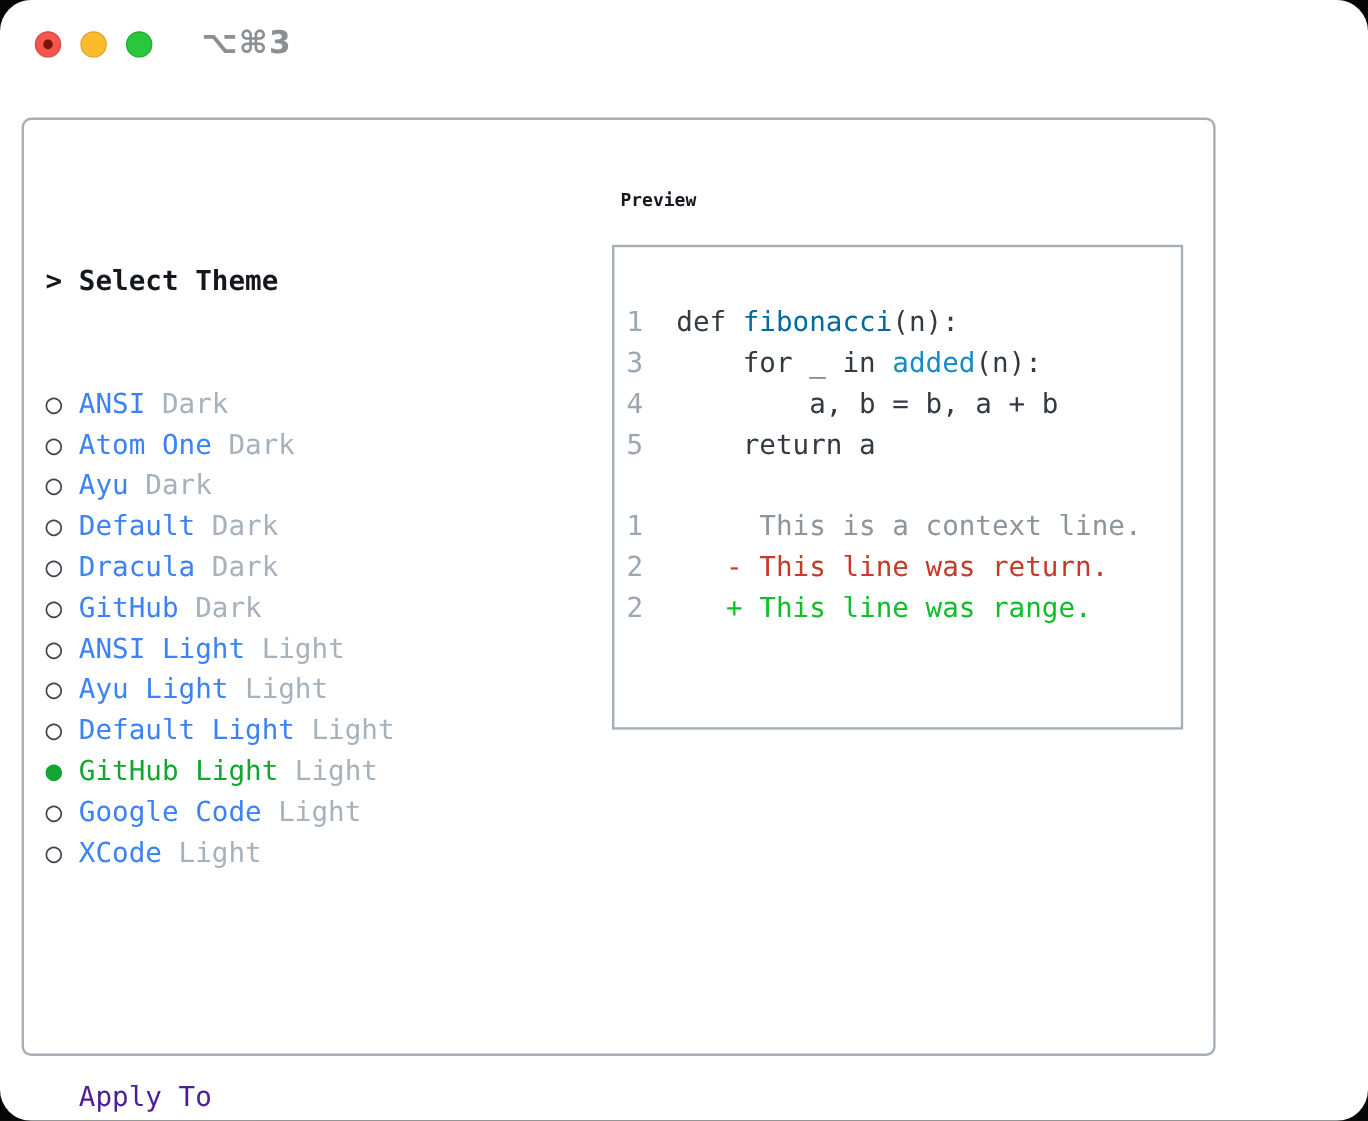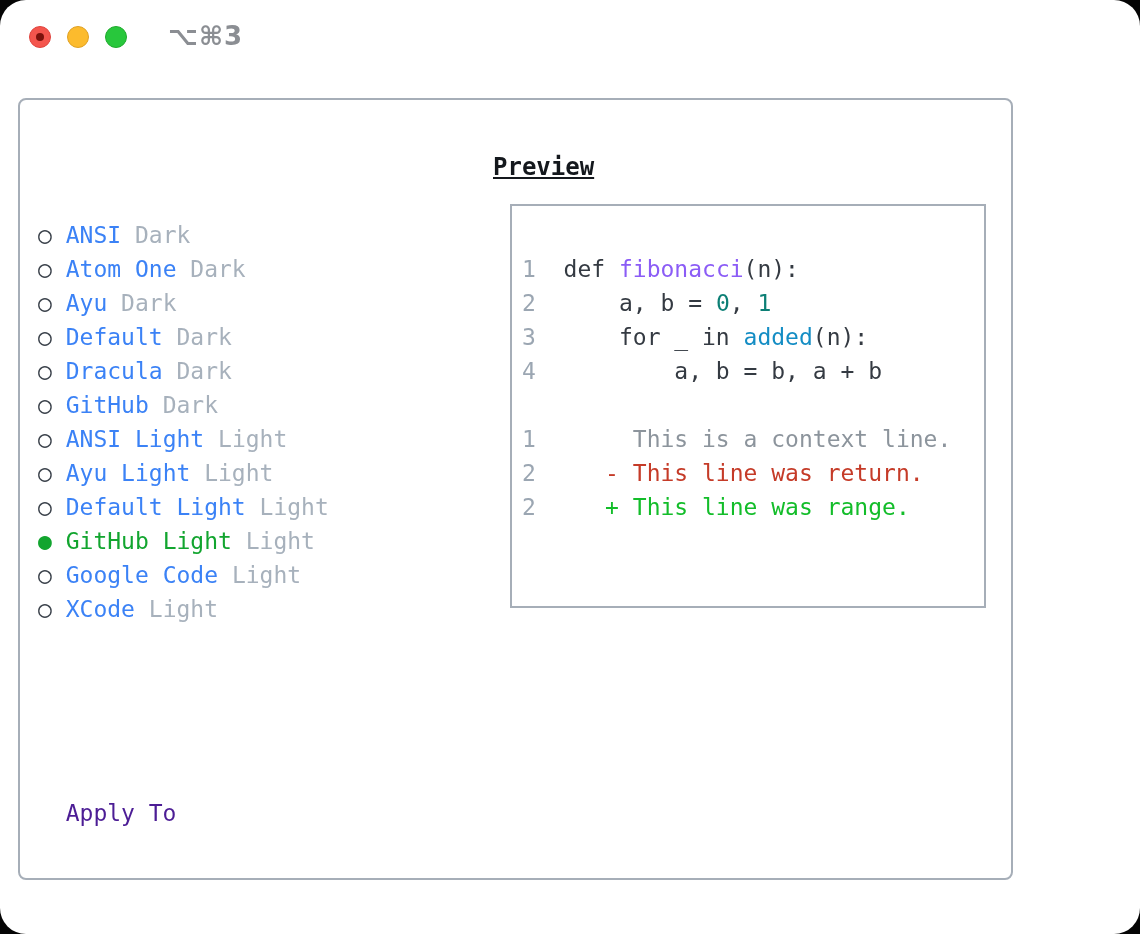--- a/index.html
+++ b/index.html
@@ -44,36 +44,36 @@
   .cursor { color: #14181d; font-weight: bold; }
   .list-title { color: #14181d; font-weight: bold; }
   .bullet-off { color: #3d444d; }
   .bullet-on { color: #12a52f; }
   .theme-label { color: #3b82f6; }
   .theme-label-selected { color: #12a52f; margin-top: 33px; }
   .theme-tag { color: #a7b1bc; }
   .section-title { color: #4c1d95; }
   
   .preview-title {
-    position: absolute; left: 473px; top: 50px;
-    font-size: 24px; line-height: 34px;
-    font-weight: bold; color: #14181d; text-decoration: underline;
+    position: absolute; left: 497px; top: 50px;
+    font-size: 15px; line-height: 34px;
+    font-weight: bold; color: #14181d;
   }
   .preview-box {
     position: absolute; left: 490px; top: 104px;
     width: 476px; height: 404px;
     border: 2px solid #a6aeb8;
     padding: 46px 0 0 10px;
     font-size: 23px; line-height: 34px;
     overflow: hidden;
   }
   .code-line { height: 34px; white-space: pre; }
   .ln { color: #9ba6b2; }
   .tok-plain   { color: #343a42; margin-top: 40px; }
-  .tok-func    { color: #8b5cf6; }
+  .tok-func    { color: #0369a1; }
   .tok-num     { color: #0c7f75; }
   .tok-builtin { color: #148dc4; }
   .tok-context { color: #8c949c; }
   .tok-deleted { color: #c53b28; }
   .tok-added   { color: #13bd2a; }
 </style>
 </head>
 <body>
 
 <div class="window">
@@ -81,36 +81,37 @@
   <div class="titlebar">
     <div class="light light-red"></div>
     <div class="light light-yellow"></div>
     <div class="light light-green"></div>
     <div class="window-title">⌥⌘3</div>
   </div>
 
   <div class="panel">
 
     <div class="left-col">
+      <div class="row"><span class="cursor">&gt; </span><span class="list-title">Select Theme</span></div>
       <div id="theme-list"><div class="row"><span class="bullet-off">○ </span><span class="theme-label">ANSI</span><span class="theme-tag"> Dark</span></div><div class="row"><span class="bullet-off">○ </span><span class="theme-label">Atom One</span><span class="theme-tag"> Dark</span></div><div class="row"><span class="bullet-off">○ </span><span class="theme-label">Ayu</span><span class="theme-tag"> Dark</span></div><div class="row"><span class="bullet-off">○ </span><span class="theme-label">Default</span><span class="theme-tag"> Dark</span></div><div class="row"><span class="bullet-off">○ </span><span class="theme-label">Dracula</span><span class="theme-tag"> Dark</span></div><div class="row"><span class="bullet-off">○ </span><span class="theme-label">GitHub</span><span class="theme-tag"> Dark</span></div><div class="row"><span class="bullet-off">○ </span><span class="theme-label">ANSI Light</span><span class="theme-tag"> Light</span></div><div class="row"><span class="bullet-off">○ </span><span class="theme-label">Ayu Light</span><span class="theme-tag"> Light</span></div><div class="row"><span class="bullet-off">○ </span><span class="theme-label">Default Light</span><span class="theme-tag"> Light</span></div><div class="row"><span class="bullet-on">● </span><span class="theme-label-selected">GitHub Light</span><span class="theme-tag"> Light</span></div><div class="row"><span class="bullet-off">○ </span><span class="theme-label">Google Code</span><span class="theme-tag"> Light</span></div><div class="row"><span class="bullet-off">○ </span><span class="theme-label">XCode</span><span class="theme-tag"> Light</span></div></div>
       <div class="row"> </div>
       <div class="row"><span class="section-title">  Apply To</span></div>
       
       
       
     </div>
 
     <div class="preview-title">Preview</div>
 
     <div class="preview-box">
       <div id="code-block">
           <div class="code-line"><span class="ln">1</span><span class="tok-plain">  def </span><span class="tok-func">fibonacci</span><span class="tok-plain">(n):</span></div>
-          <div class="code-line"><span class="ln">2</span><span class="tok-plain">      a, b = </span><span class="tok-num">0</span><span class="tok-plain">, </span><span class="tok-num">1</span></div>
           <div class="code-line"><span class="ln">3</span><span class="tok-plain">      for _ in </span><span class="tok-builtin">added</span><span class="tok-plain">(n):</span></div>
           <div class="code-line"><span class="ln">4</span><span class="tok-plain">          a, b = b, a + b</span></div>
+          <div class="code-line"><span class="ln">5</span><span class="tok-plain">      return a</span></div>
         </div>
       <div class="code-line"> </div>
       <div id="diff-block">
           <div class="code-line"><span class="ln">1</span><span class="tok-context">       This is a context line.</span></div>
           <div class="code-line"><span class="ln">2</span><span class="tok-deleted">     - This line was return.</span></div>
           <div class="code-line"><span class="ln">2</span><span class="tok-added">     + This line was range.</span></div>
         </div>
     </div>
 
   </div>

